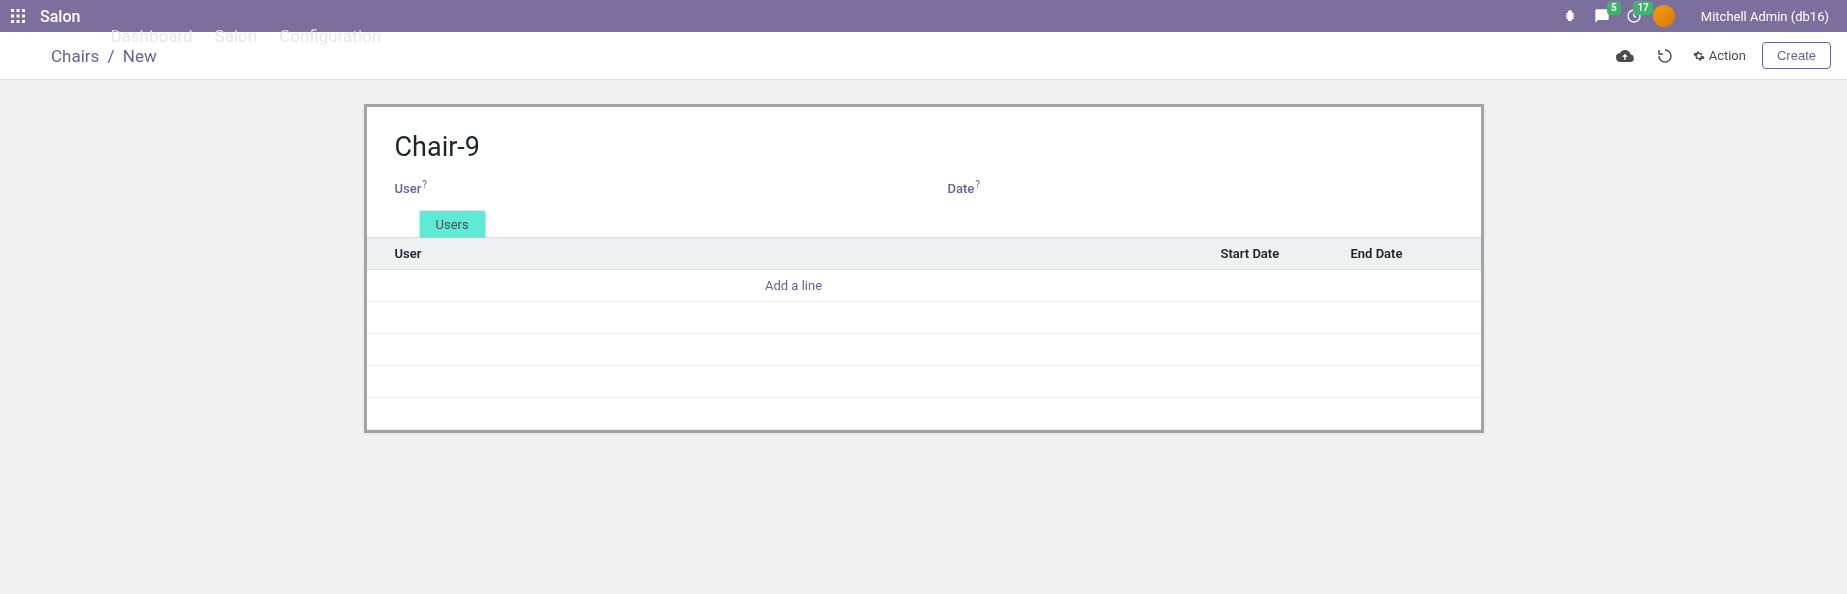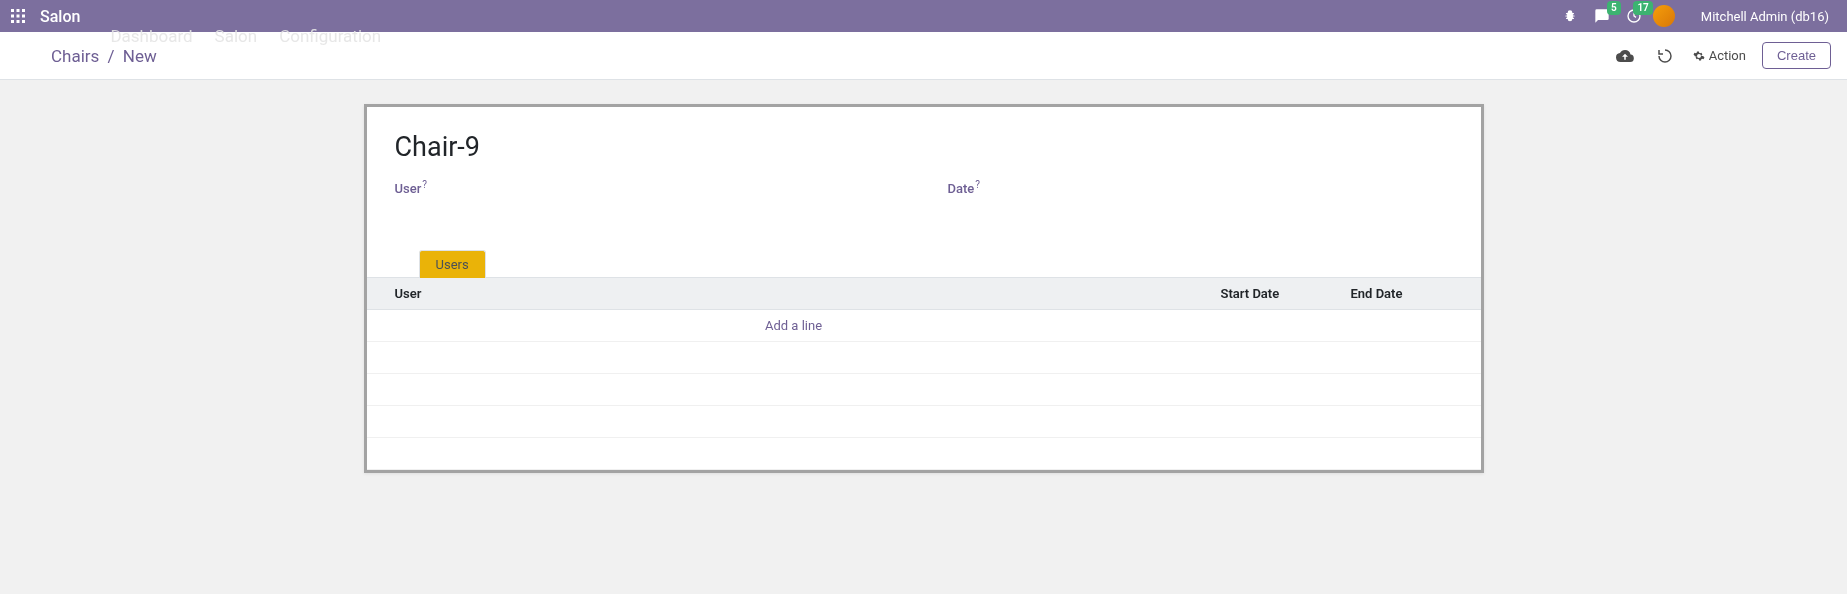--- a/index.html
+++ b/index.html
@@ -198,29 +198,28 @@
     
     
     .tabs {
       display: flex;
       margin-top: 6px;
       padding-left: 24px;
     }
     .tab {
       border: 1px solid #dee2e6;
       border-bottom: none;
-      background: #eab308;
+      background: #5eead4;
       padding: 6px 16px;
       font-size: 13px;
       color: #495057;
       cursor: pointer;
       border-radius: 3px 3px 0 0;
       position: relative;
       z-index: 2;
-      margin-top: 40px;
     }
     
     
     .table-wrap {
       border-top: 1px solid #dee2e6;
       margin-top: -1px;
     }
     table {
       width: 100%;
       border-collapse: collapse;

